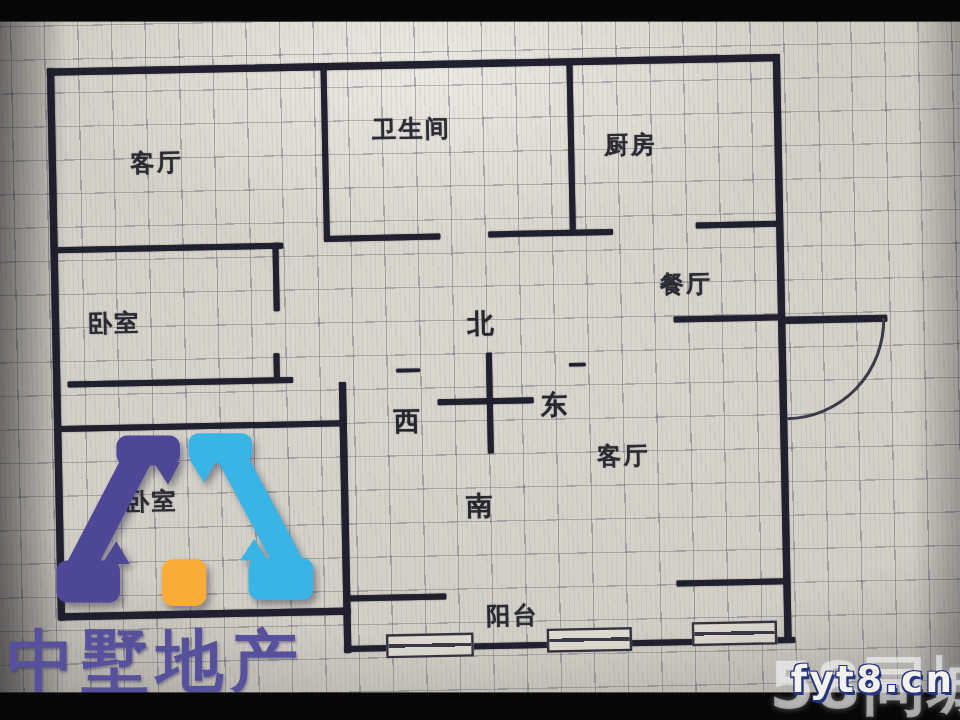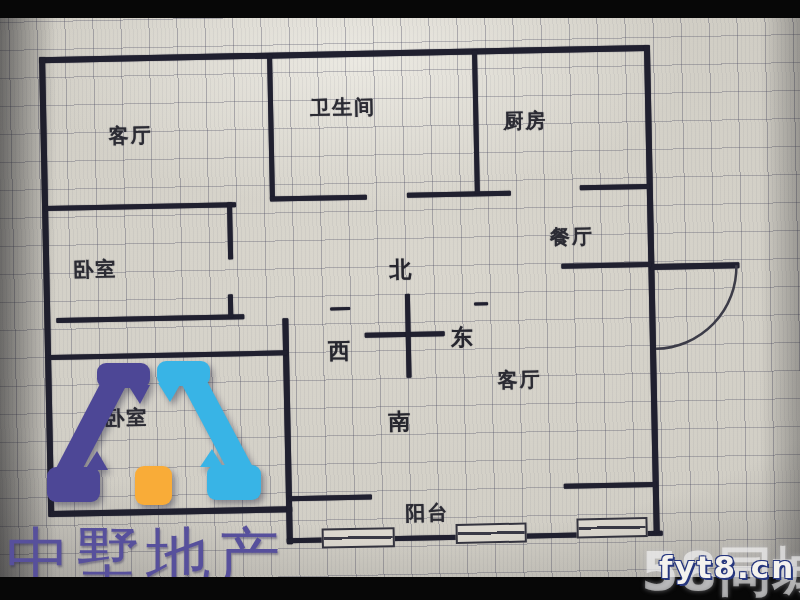--- a/index.html
+++ b/index.html
@@ -27,21 +27,21 @@
   .arc-svg{position:absolute;left:0;top:0;width:800px;height:600px;z-index:3;}
   
   .vignette{position:absolute;inset:0;pointer-events:none;z-index:8;
     background:
       linear-gradient(90deg, rgba(22,22,26,.55), rgba(22,22,26,0) 7%),
       linear-gradient(270deg, rgba(22,22,26,.30), rgba(22,22,26,0) 5%),
       radial-gradient(120% 92% at 52% 38%, rgba(0,0,0,0) 55%, rgba(18,18,24,.26) 82%, rgba(12,12,16,.5) 100%);}
   
   .logo-icon{position:absolute;left:0;top:0;width:800px;height:600px;z-index:9;
     filter:drop-shadow(3px 4px 3px rgba(40,40,65,.45));}
-  .logo-text{position:absolute;left:6px;top:514px;font-size:64px;font-weight:400;color:#57509c;
+  .logo-text{position:absolute;left:6px;top:514px;font-size:56px;font-weight:700;color:#57509c;
     letter-spacing:6px;z-index:9;text-shadow:1px 2px 2px rgba(40,35,80,.4);white-space:nowrap;}
   
   .brand-watermark{position:absolute;left:641px;top:536px;font-size:54px;font-weight:800;
     color:rgba(255,255,255,.55);letter-spacing:1px;z-index:11;white-space:nowrap;
     text-shadow:0 0 5px rgba(190,190,195,.55);}
   .site-watermark{position:absolute;left:659px;top:549px;font-size:31px;font-weight:700;
     color:#f4f2ee;letter-spacing:2px;z-index:12;white-space:nowrap;
     text-shadow:2px 2px 0 #26367e,-1px -1px 0 #26367e,1px -1px 0 #26367e,-1px 1px 0 #26367e;}
   
   .bar{position:absolute;left:0;width:800px;background:#070707;z-index:10;}

